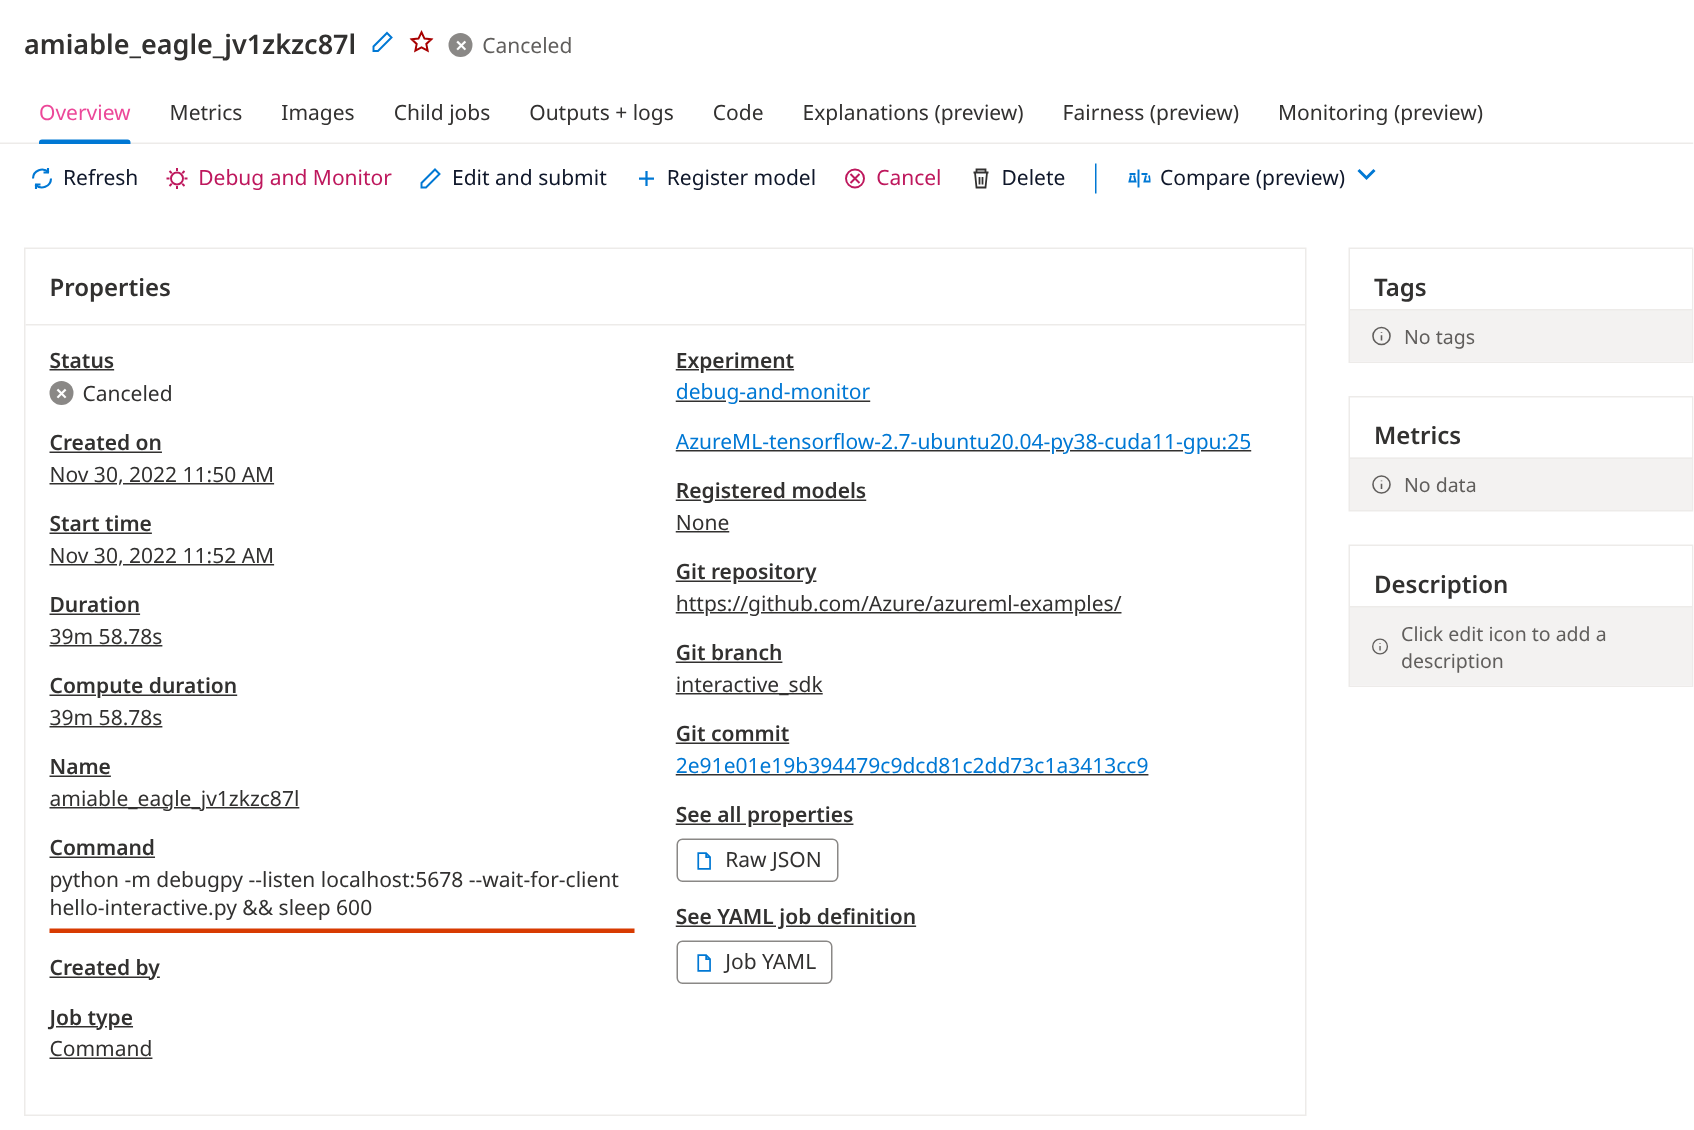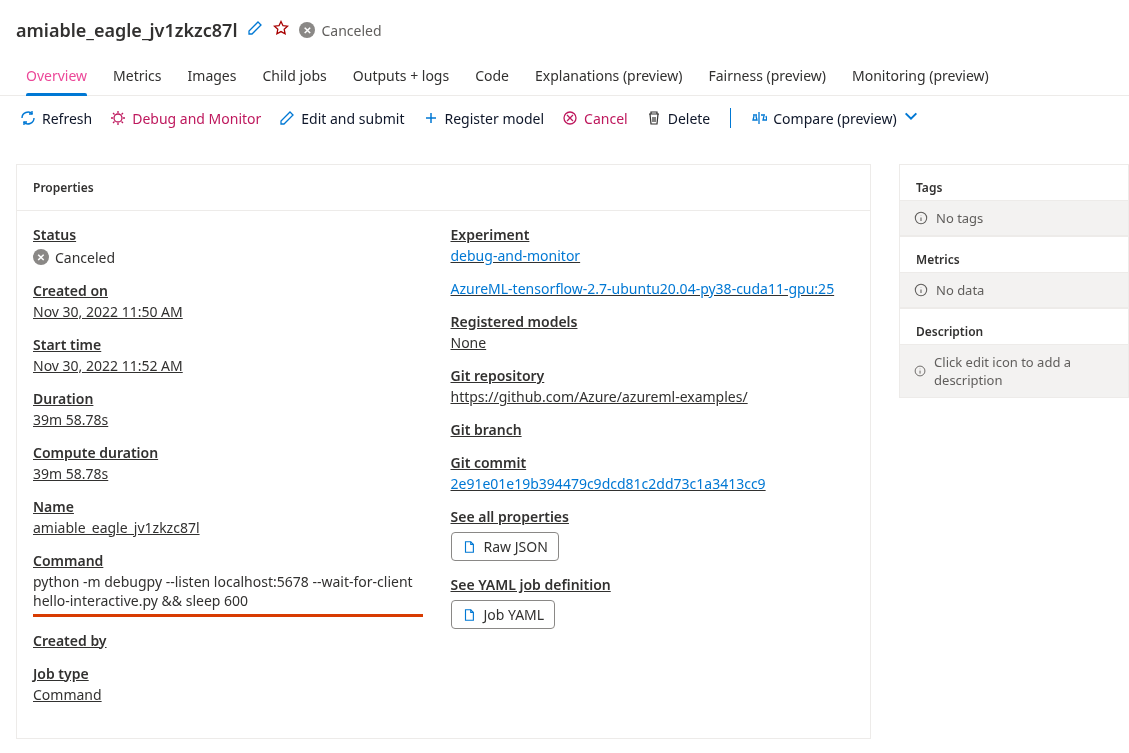--- a/index.html
+++ b/index.html
@@ -24,38 +24,38 @@
   .toolbar .tb-item { display:inline-flex; align-items:center; gap:6px; cursor:pointer; color:#0f172a; }
   .toolbar .tb-item.disabled { color:#be185d; cursor:default;text-align:right;}
   .toolbar .divider { width:1px; height:20px; background:#0078d4; margin: 0 2px;}
   .toolbar .tb-item svg { width:16px; height:16px; }
   .toolbar .tb-item.primary svg { color:#0078d4; }
   .chevron svg { width:12px; height:12px; color:#605e5c;}
   
   .content { display:flex; gap:28px; padding: 24px 0 24px 16px; align-items:flex-start;}
   
   .card { border:1px solid #edebe9; background:#fff; }
-  .card-header { padding: 14px 16px; font-weight:600; font-size:12px; border-bottom:1px solid #edebe9;}
+  .card-header { padding: 14px 16px; font-weight:600; font-size:16px; border-bottom:1px solid #edebe9;}
   .card-body { padding: 14px 16px 20px 16px; text-decoration: underline; }
   
   .props-card { width: 860px; }
   .props-body { display:flex; }
   .props-col { flex:1; padding: 0 14px; }
   .props-col:first-child{padding-left:0;}
   
   .field { margin-bottom: 14px; }
   .field-label { font-weight:600; font-size:14px; margin-bottom:2px; color:#323130;}
   .field-value { font-size:14px; color:#323130; }
   .field-value.link { color:#0078d4; cursor:pointer; word-break: break-all;}
   .red-underline { border-bottom: 3px solid #d83b01; padding-bottom:4px; display:inline-block; width:100%;}
   
   .pill-btn { display:inline-flex; align-items:center; gap:8px; border:1px solid #8a8886; border-radius:4px; padding:4px 10px; font-size:14px; cursor:pointer; color:#323130; margin-top:4px;justify-content:center;}
   .pill-btn svg { width:14px; height:14px; color:#0078d4;}
   
-  .side-col { flex:0 0 230px; display:flex; flex-direction:column; }
+  .side-col { flex:0 0 230px; display:flex; flex-direction:column; gap:22px;}
   .side-card .card-header { border-bottom:none; padding-bottom:4px; }
   .info-row { background:#f3f2f1; padding:8px 14px; display:flex; align-items:center; gap:8px; font-size:13px; color:#605e5c; border-top:1px solid #edebe9;}
   .info-row svg { width:14px; height:14px; color:#605e5c;}
   
   .status-inline { display:inline-flex; align-items:center; gap:6px;}
 </style>
 </head>
 <body>
 
 <div class="header">
@@ -198,20 +198,21 @@
         <div class="field">
           <div class="field-label">Registered models</div>
           <div class="field-value">None</div>
         </div>
         <div class="field">
           <div class="field-label">Git repository</div>
           <div class="field-value">https://github.com/Azure/azureml-examples/</div>
         </div>
         <div class="field">
           <div class="field-label">Git branch</div>
+          <div class="field-value">interactive_sdk</div>
         </div>
         <div class="field">
           <div class="field-label">Git commit</div>
           <div class="field-value link">2e91e01e19b394479c9dcd81c2dd73c1a3413cc9</div>
         </div>
         <div class="field">
           <div class="field-label">See all properties</div>
           <div class="pill-btn">
             <svg viewBox="0 0 16 16" fill="none" stroke="currentColor" stroke-width="1.3">
                 <path d="M4 2h6l3 3v9H4z"></path>

